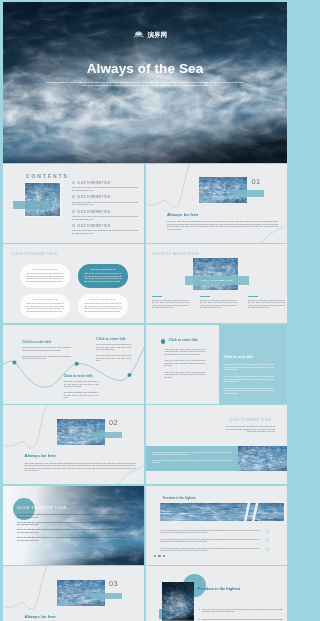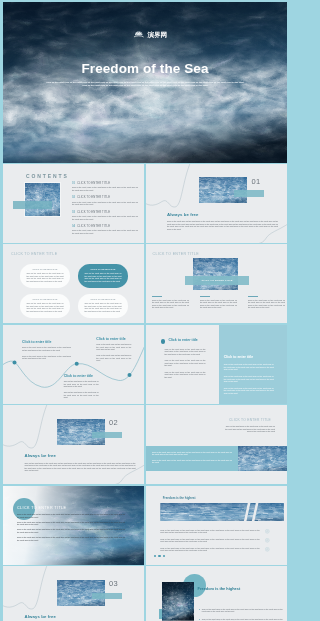--- a/index.html
+++ b/index.html
@@ -120,21 +120,21 @@
 </svg>
 <div id="hero-logo">
 <svg width="9.4" height="7.6" viewBox="0 0 47 38">
 <path d="M4.5 26 A19 19 0 0 1 42.5 26 Z" fill="#fff"></path>
 <path d="M23.5 6 v10 M13.5 9 l4 8.5 M33.5 9 l-4 8.5 M6.5 16 l7 5.5 M40.5 16 l-7 5.5" stroke="#16384f" stroke-width="2.6" fill="none"></path>
 <path d="M1 26 h45" stroke="#16384f" stroke-width="2.6"></path>
 <path d="M0 34 C 10 27, 37 27, 47 34" stroke="#fff" stroke-width="3.4" fill="none" stroke-linecap="round"></path>
 </svg>
 <span class="lg-text">演界网</span>
 </div>
-<div id="hero-title">Freedom of the Sea</div>
+<div id="hero-title">Always of the Sea</div>
 <div id="hero-sub">Click on the input Click on the input Click on the input Click on the input Click on the input Click on the input Click on the input Click on the input Click on the input Click on the input Click on the input Click on the input Click on the input Click on the input Click on the input Click on the input Click on the input Click on the input</div>
 </div>
 <div class="slide" style="left:3.0px;top:163.5px;width:141.0px;height:79.0px;">
 <div class="abs" style="left:23px;top:9.5px;font-size:5px;letter-spacing:1.9px;color:#7d969f;font-weight:bold;">CONTENTS</div>
 <svg class="abs" style="left:22px;top:19.5px;box-shadow:0 0 0 1px #f3f5f6;" width="35" height="33" viewBox="0 0 35 33" xmlns="http://www.w3.org/2000/svg">
         <defs>
           <linearGradient id="bg2" x1="0.25" y1="0" x2="0.55" y2="1">
             <stop offset="0" stop-color="#2b5f8e"></stop>
             <stop offset="0.28" stop-color="#2f6b9b"></stop>
             <stop offset="0.60" stop-color="#3b7aa8"></stop>

